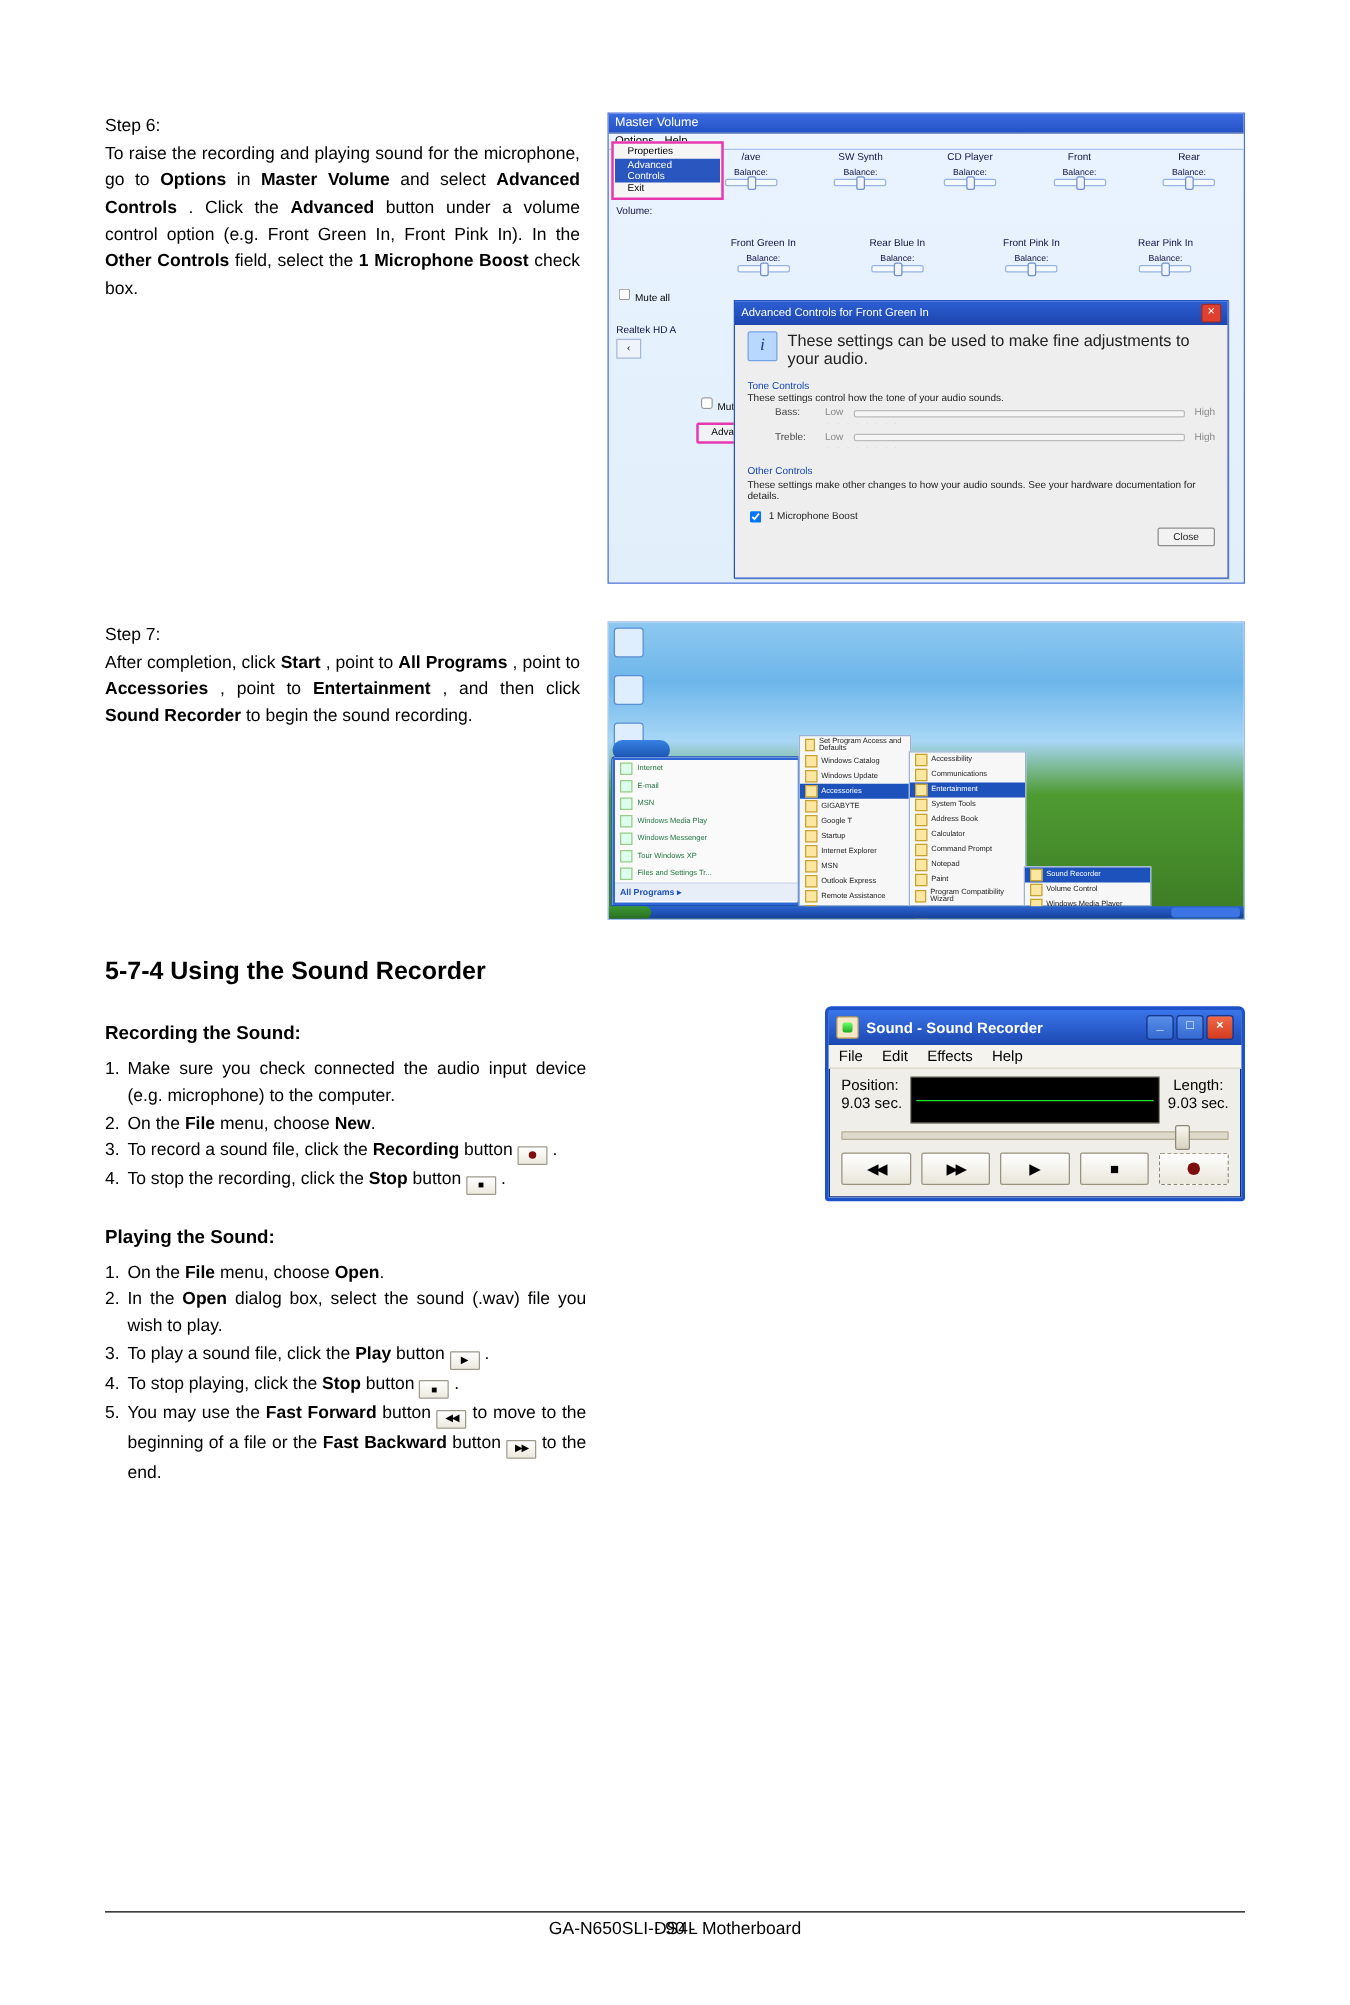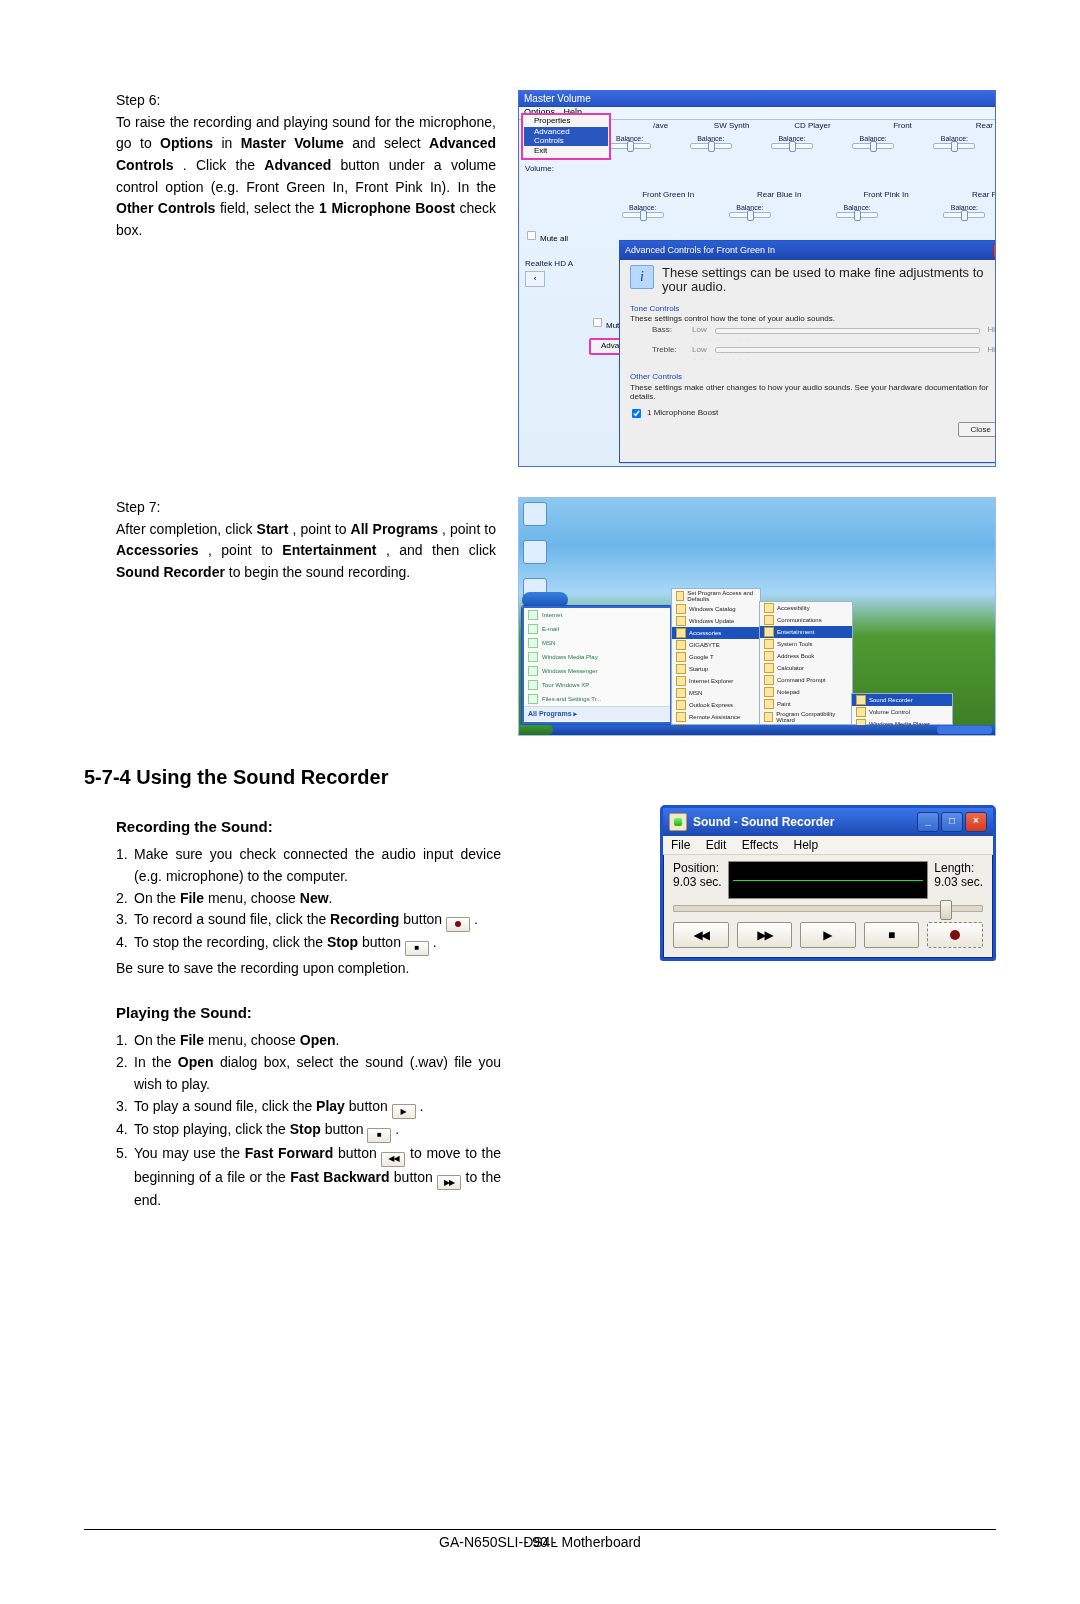--- a/index.html
+++ b/index.html
@@ -15,21 +15,21 @@
     padding: 90px 84px 40px 84px;
     width: 1080px;
     min-height: 1604px;
     position: relative;
   }
   .two-col {
     display: flex;
     gap: 22px;
     margin-bottom: 30px;
   }
-  .left { flex: 0 0 380px; line-height: 1.55; text-align: justify; margin-left: 32px; }
+  .left { flex: 0 0 380px; line-height: 1.55; text-align: justify; }
   .right { flex: 1; }
   .step-body p { margin: 0; }
   b { font-weight: 700; }
 
   
   .mv-window {
     border: 1px solid #4a6fd6;
     background: linear-gradient(#e9f3ff,#e1effa);
     font-size: 9px;
     line-height: 1.1;
@@ -61,21 +61,21 @@
     width: 84px;
   }
   .mv-menu-pop div { font-size: 8px; padding: 1px 10px; }
   .mv-menu-pop .sel { background:#2a56c0; color:#fff; }
   .mv-channels {
     display: flex;
     padding: 2px 2px 2px 72px;
     gap: 4px;
   }
   .mv-ch { flex:1; text-align:center; }
-  .mv-ch-name { font-size:8px; color:#114;text-align:right; }
+  .mv-ch-name { font-size:8px; color:#114; }
   .mv-bal { font-size:7px; color:#114; margin-top:4px;}
   .mv-bal-slider {
     height:4px;
     border:1px solid #97b3e2;
     background:#f5faff;
     margin:1px auto 6px auto;
     width:40px; position:relative; border-radius:2px;
   }
   .mv-bal-slider::after{
     content:""; position:absolute; top:-3px; left:50%;
@@ -507,21 +507,20 @@
         </div>
         </div>
       <div class="item">
           <div class="num">4.</div>
         <div class="txt">
           <span>To stop the recording, click the </span><b>Stop</b>
           <span> button </span>
           <span class="inline-btn stop"></span> .
         </div>
         </div>
-      <div style="margin-top:2px;">Be sure to save the recording upon completion.</div>
 
       <div class="h3" style="margin-top:22px;">Playing the Sound:</div>
       <div class="item">
           <div class="num">1.</div>
         <div class="txt">
           <span>On the </span><b>File</b>
           <span> menu, choose </span><b>Open</b><span>.</span>
         </div>
         </div>
       <div class="item">
@@ -575,21 +574,21 @@
         </div>
         <div class="sr-content">
           <div class="sr-readouts">
             <div class="block">
               <div>Position:</div>
               <div>9.03 sec.</div>
             </div>
             <div class="sr-wave">
                 <div class="line"></div>
               </div>
-            <div class="block" style="text-align:left;">
+            <div class="block" style="text-align:center;">
               <div>Length:</div>
               <div>9.03 sec.</div>
             </div>
           </div>
           <div class="sr-slider-wrap">
             <div class="sr-slider">
               <div class="thumb"></div>
             </div>
           </div>
           <div class="sr-buttons">

